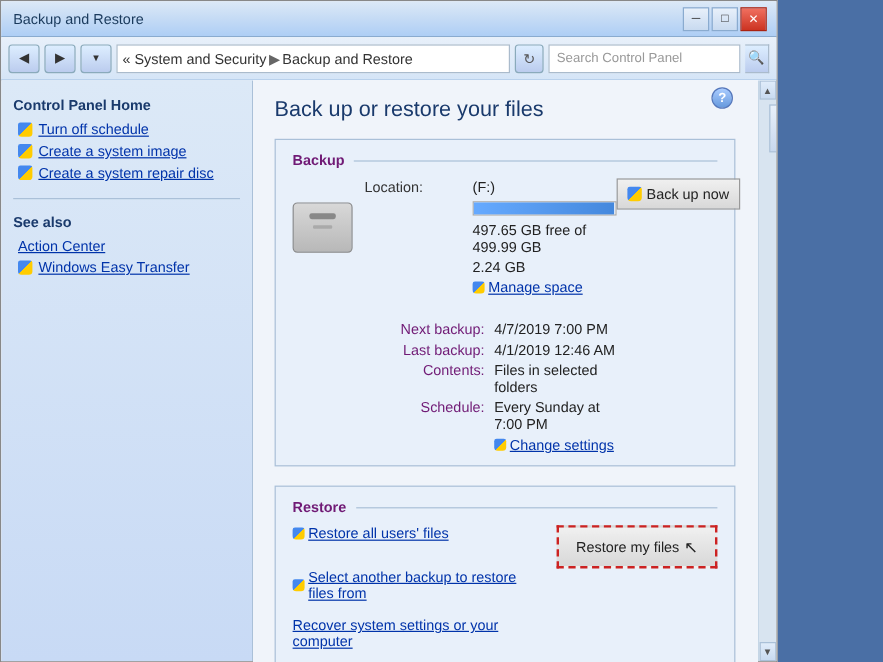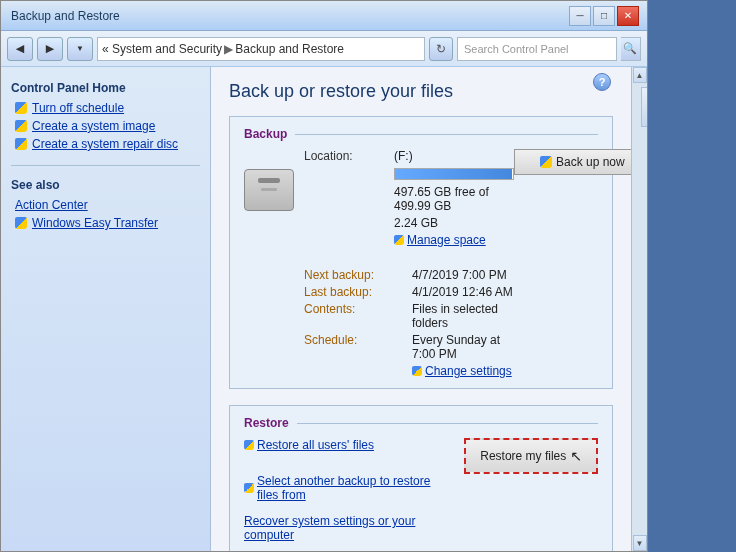--- a/index.html
+++ b/index.html
@@ -229,39 +229,39 @@
       text-decoration: underline;
       cursor: pointer;
       display: flex;
       align-items: center;
       gap: 3px;
       font-size: 12px;
     }
     .backup-now-btn {
       background: linear-gradient(to bottom, #f0f0f0, #d8d8d8);
       border: 1px solid #999;
-      padding: 5px 25px;
+      padding: 5px 8px;
       cursor: pointer;
       font-size: 12px;
       display: flex;
       align-items: center;
       gap: 4px;
       color: #222;
       white-space: nowrap;
     }
 
     
     .details-grid {
       display: grid;
       grid-template-columns: 100px 1fr;
       gap: 3px 8px;
       margin-top: 10px;
       font-size: 12px;
     }
-    .detail-label { color: #a16207; }
+    .detail-label { color: #701a75; text-align: right; }
     .detail-value { color: #222; }
 
     
     .restore-content {
       display: flex;
       align-items: flex-start;
       justify-content: space-between;
     }
     .restore-left { flex: 1; }
     .restore-text {

